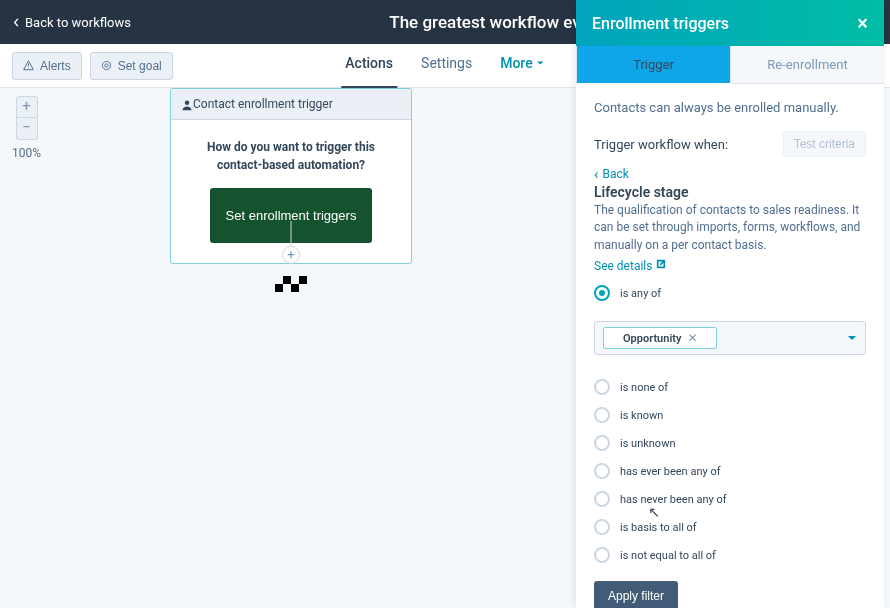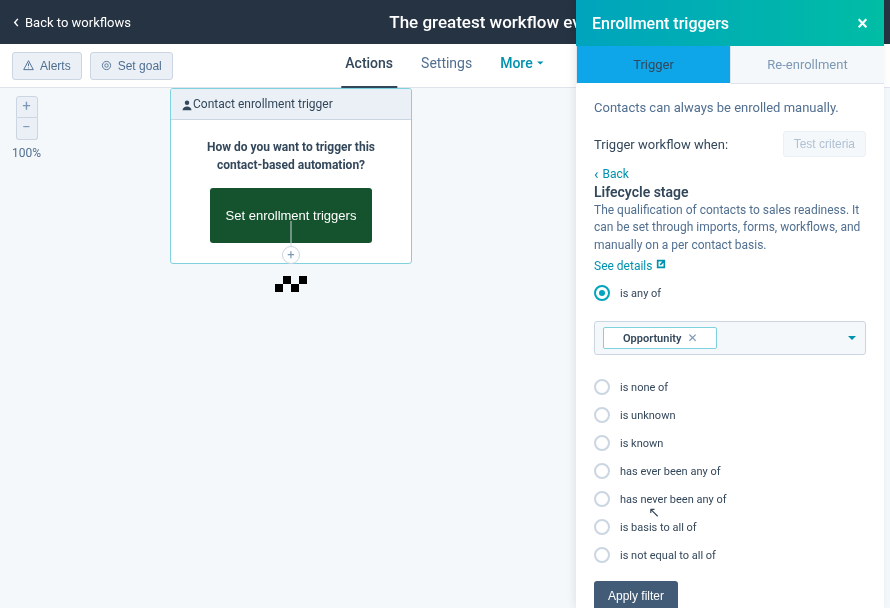--- a/index.html
+++ b/index.html
@@ -189,28 +189,28 @@
         <span class="caret-down"><svg viewBox="0 0 10 10">
               <path d="M1 3l4 4 4-4"></path>
             </svg></span>
       </div>
       <div class="radio-item">
         <span class="radio"></span>
         <span>is none of</span>
       </div>
       <div class="radio-item">
         <span class="radio"></span>
+        <span>is known</span>
+      </div>
+      <div class="radio-item">
+        <span class="radio"></span>
         <span>is unknown</span>
       </div>
       <div class="radio-item">
         <span class="radio"></span>
-        <span>is known</span>
-      </div>
-      <div class="radio-item">
-        <span class="radio"></span>
         <span>has ever been any of</span>
       </div>
       <div class="radio-item">
         <span class="radio"></span>
         <span>has never been any of</span>
       </div>
       <div class="radio-item">
         <span class="radio"></span>
         <span>is basis to all of</span>
       </div>

